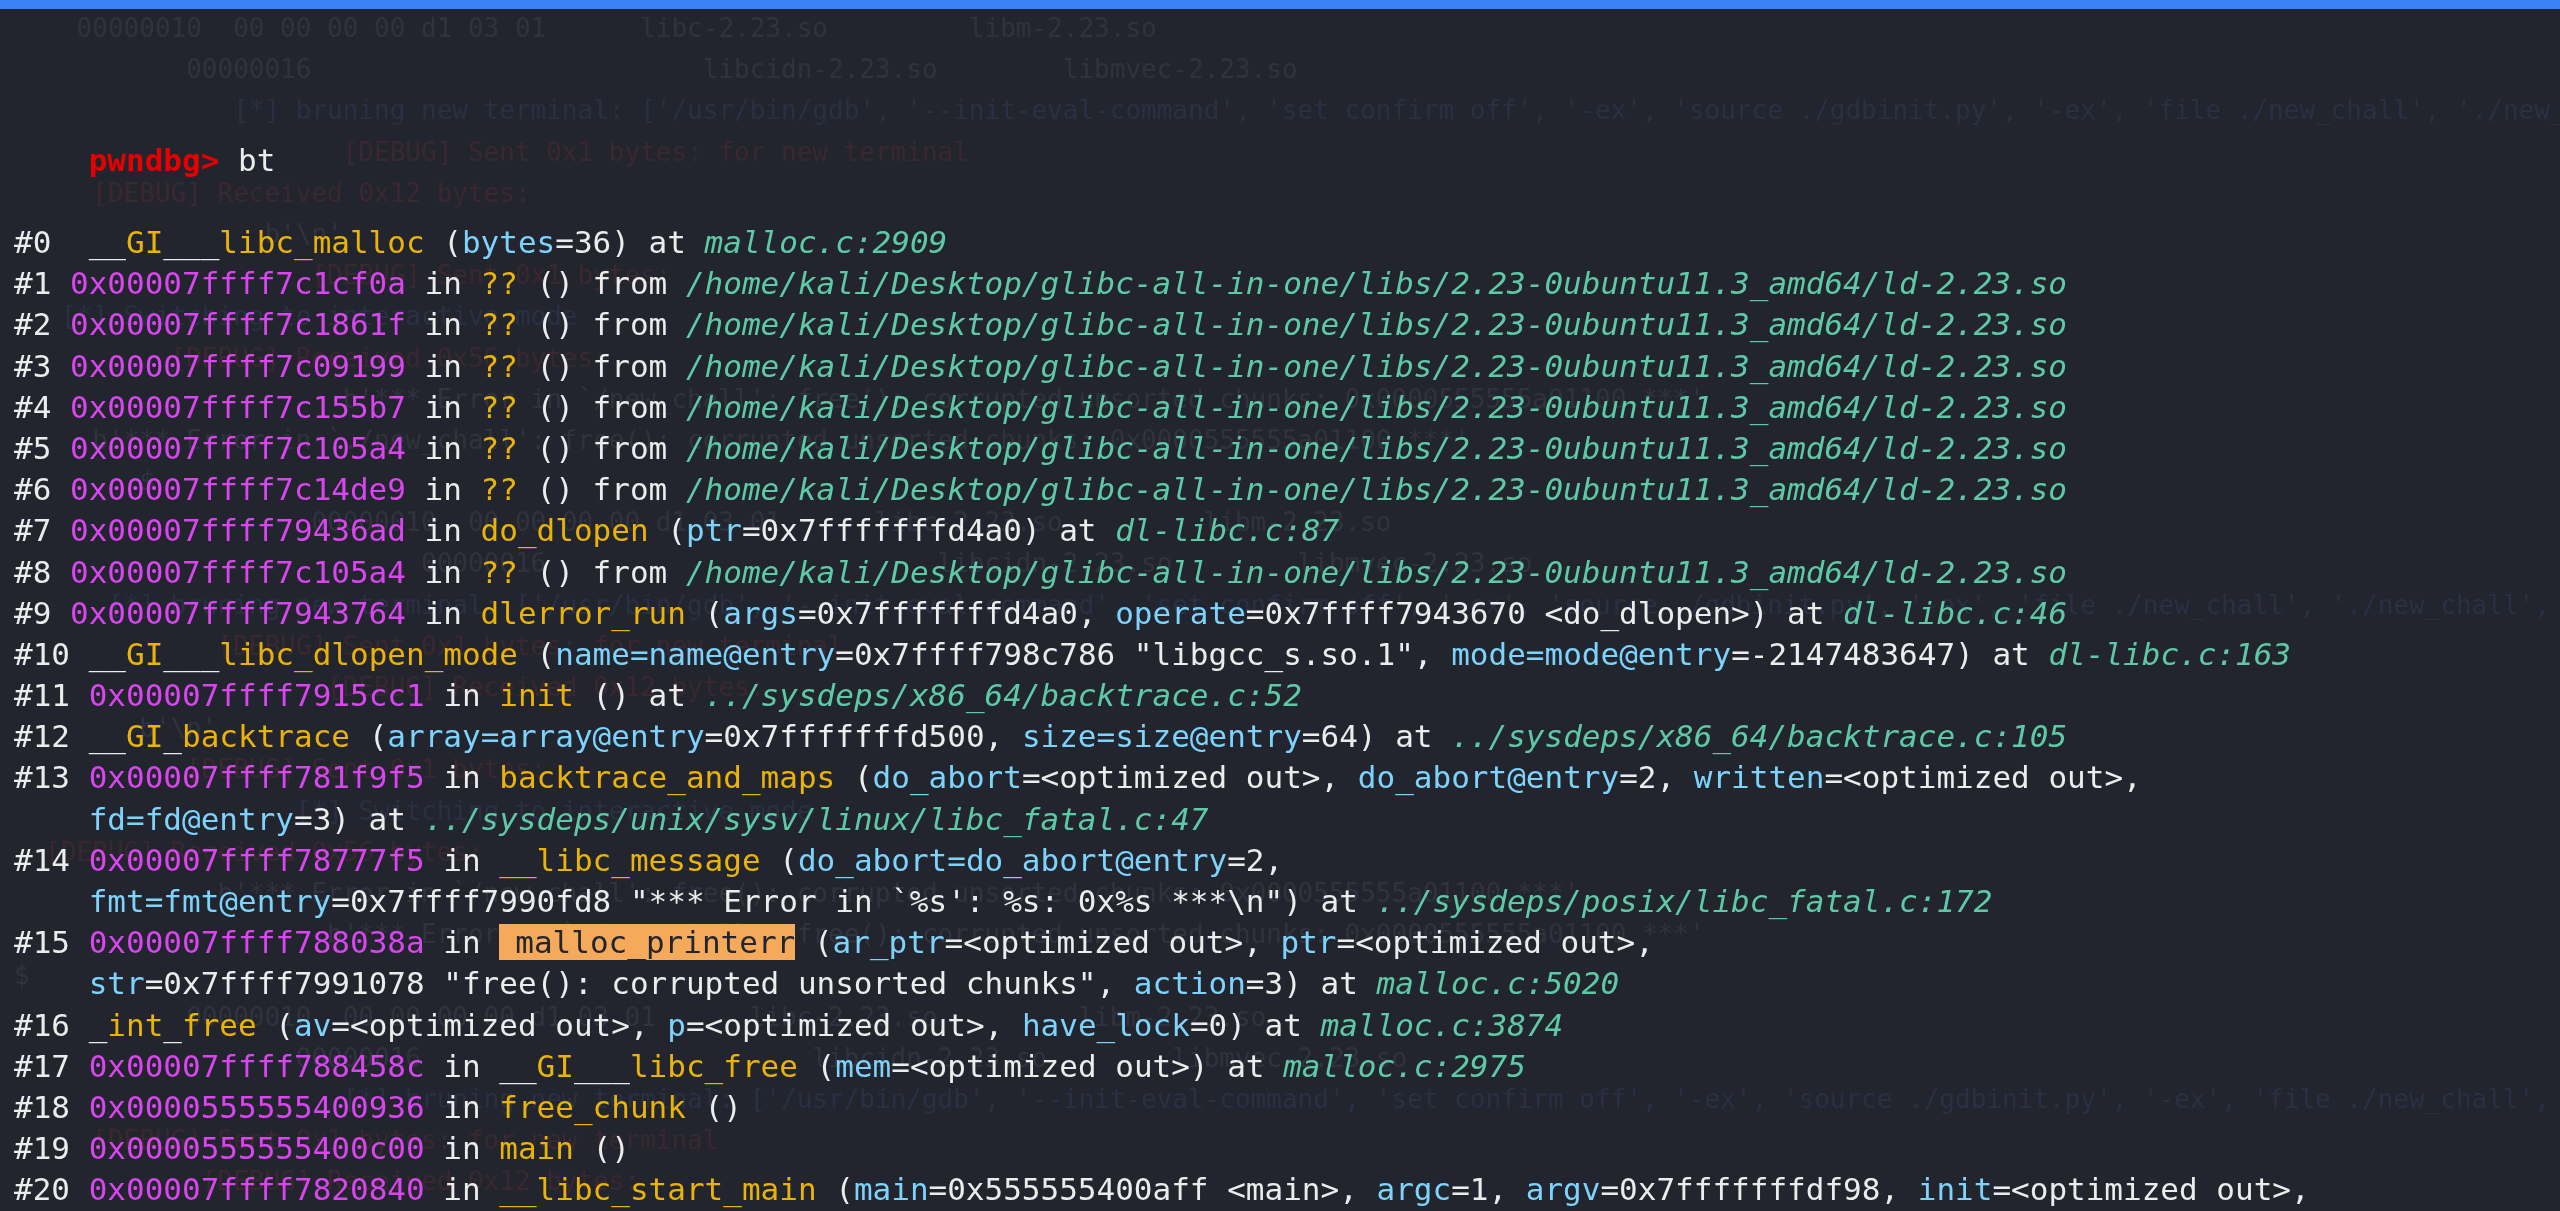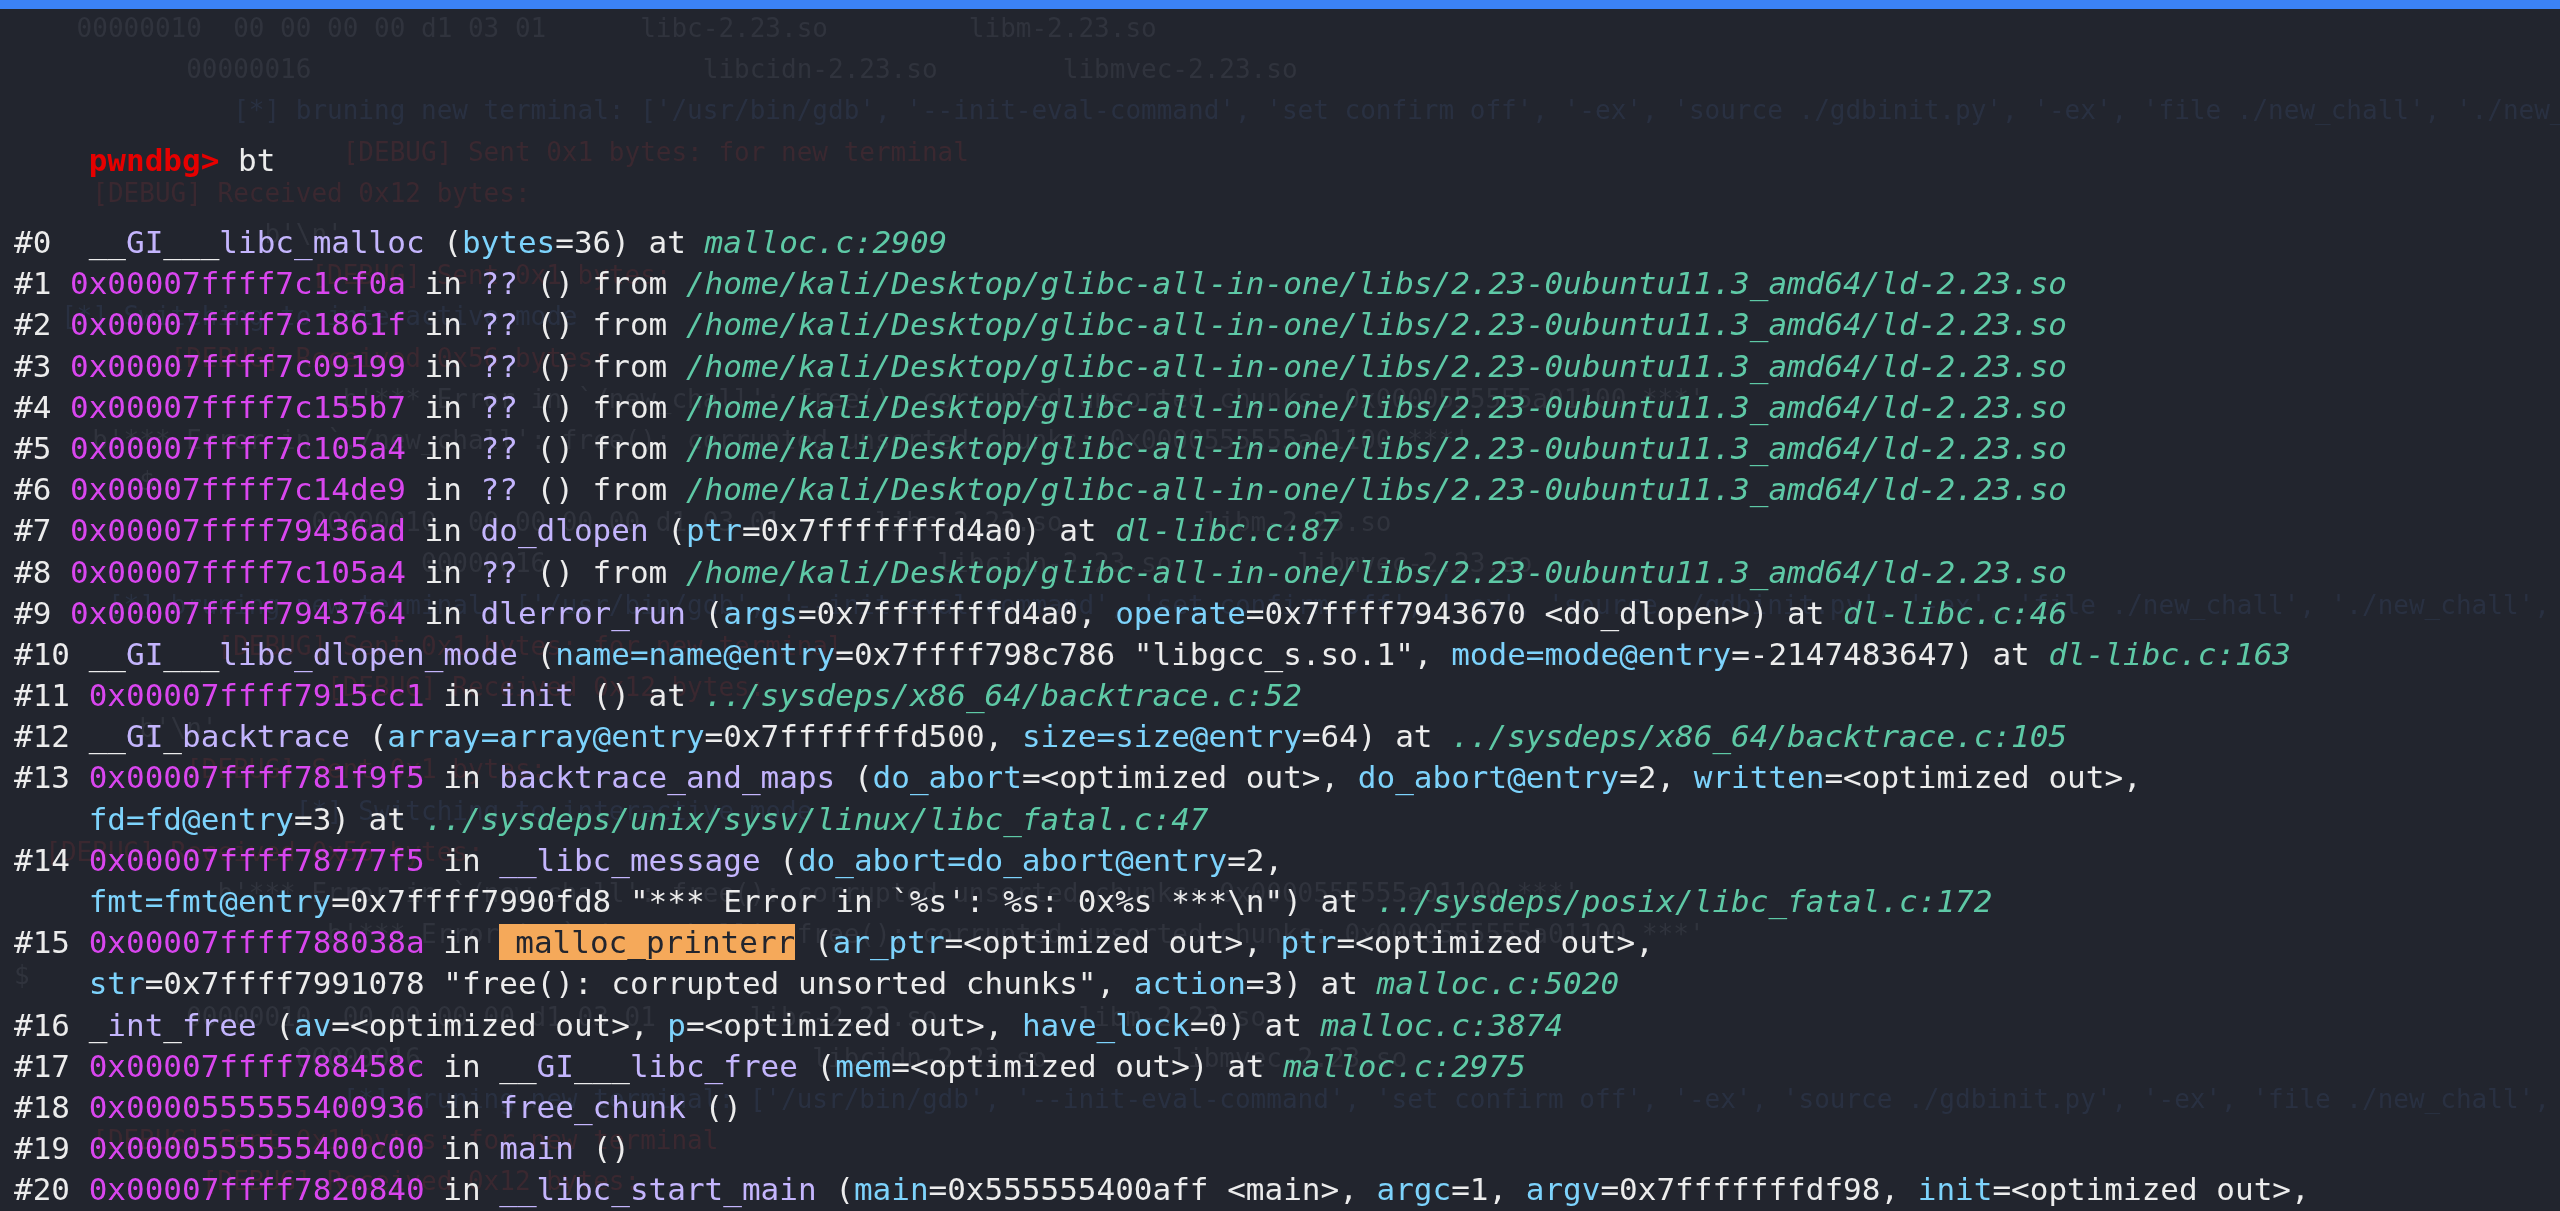--- a/index.html
+++ b/index.html
@@ -58,21 +58,21 @@
     box-sizing: border-box;
     color: #e6e6e6;
     letter-spacing: 0px;
   }
   .line { height: 41.2px; white-space: pre; }
 
   
   .c-white   { color: #ececec; }
   .c-num     { color: #ececec; }
   .c-addr    { color: #d946ef; }
-  .c-func    { color: #c4b5fd; }
+  .c-func    { color: #eab308; }
   .c-arg     { color: #7dd3fc; }
   .c-file    { color: #5ec9a6; font-style: italic; }
   .c-prompt  { color: #e60000; font-weight: bold; }
   .c-hl      { background: #f5a95a; color: #22252e; padding-left: 16px; }
 </style>
 </head>
 <body>
 
 <div id="top-bar"></div>
 

